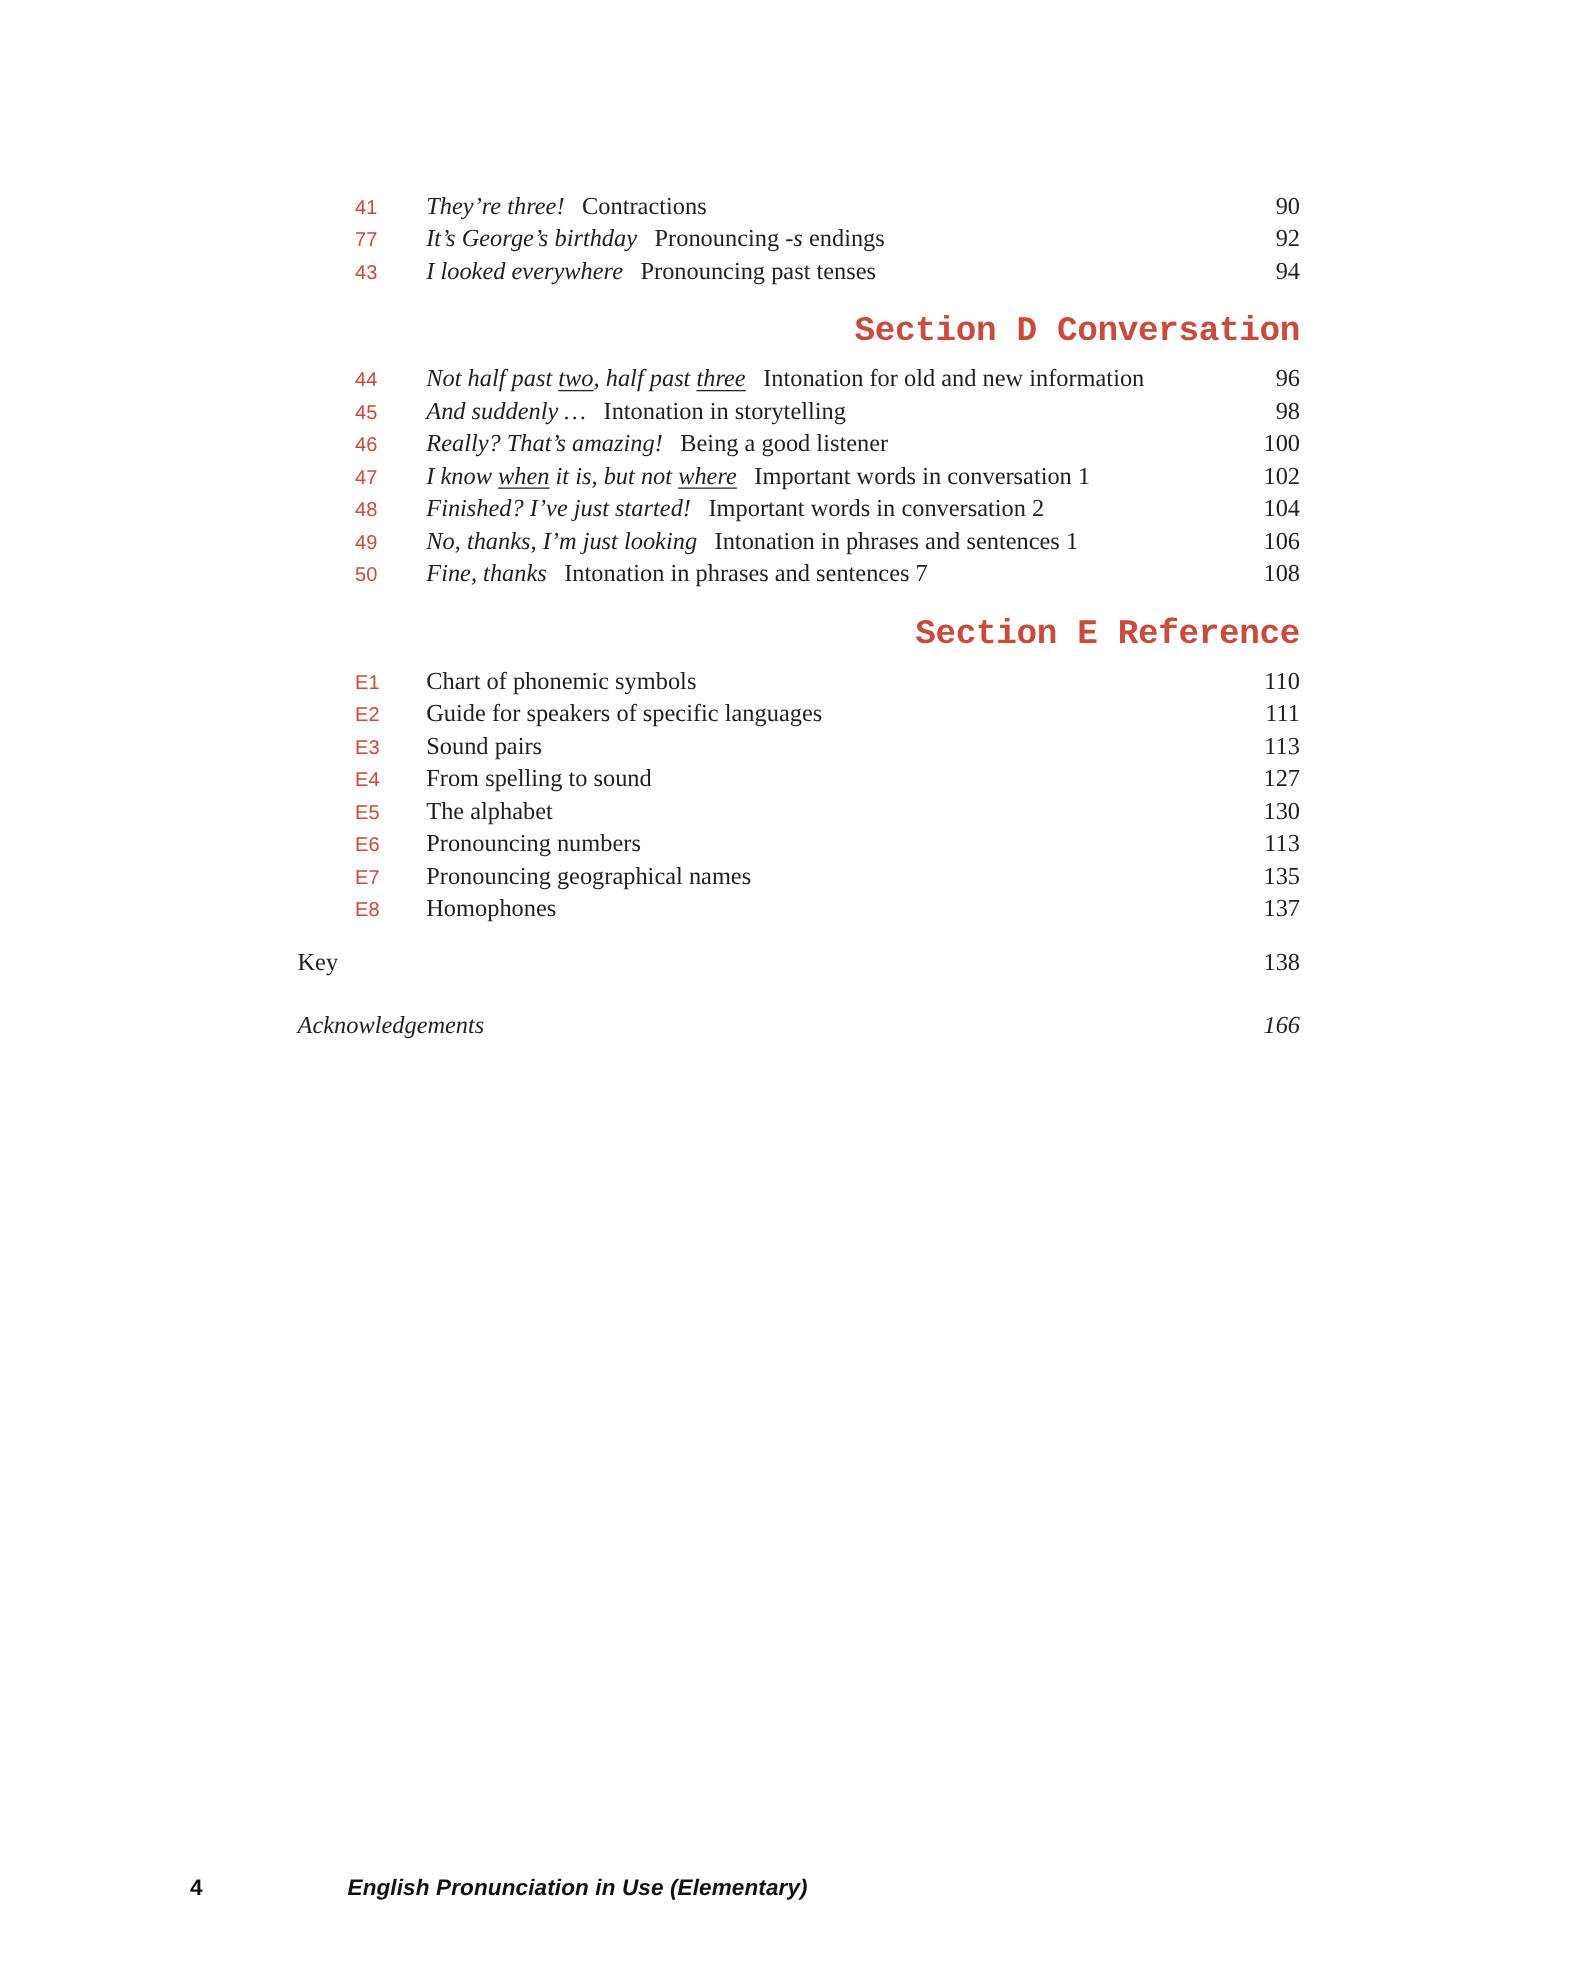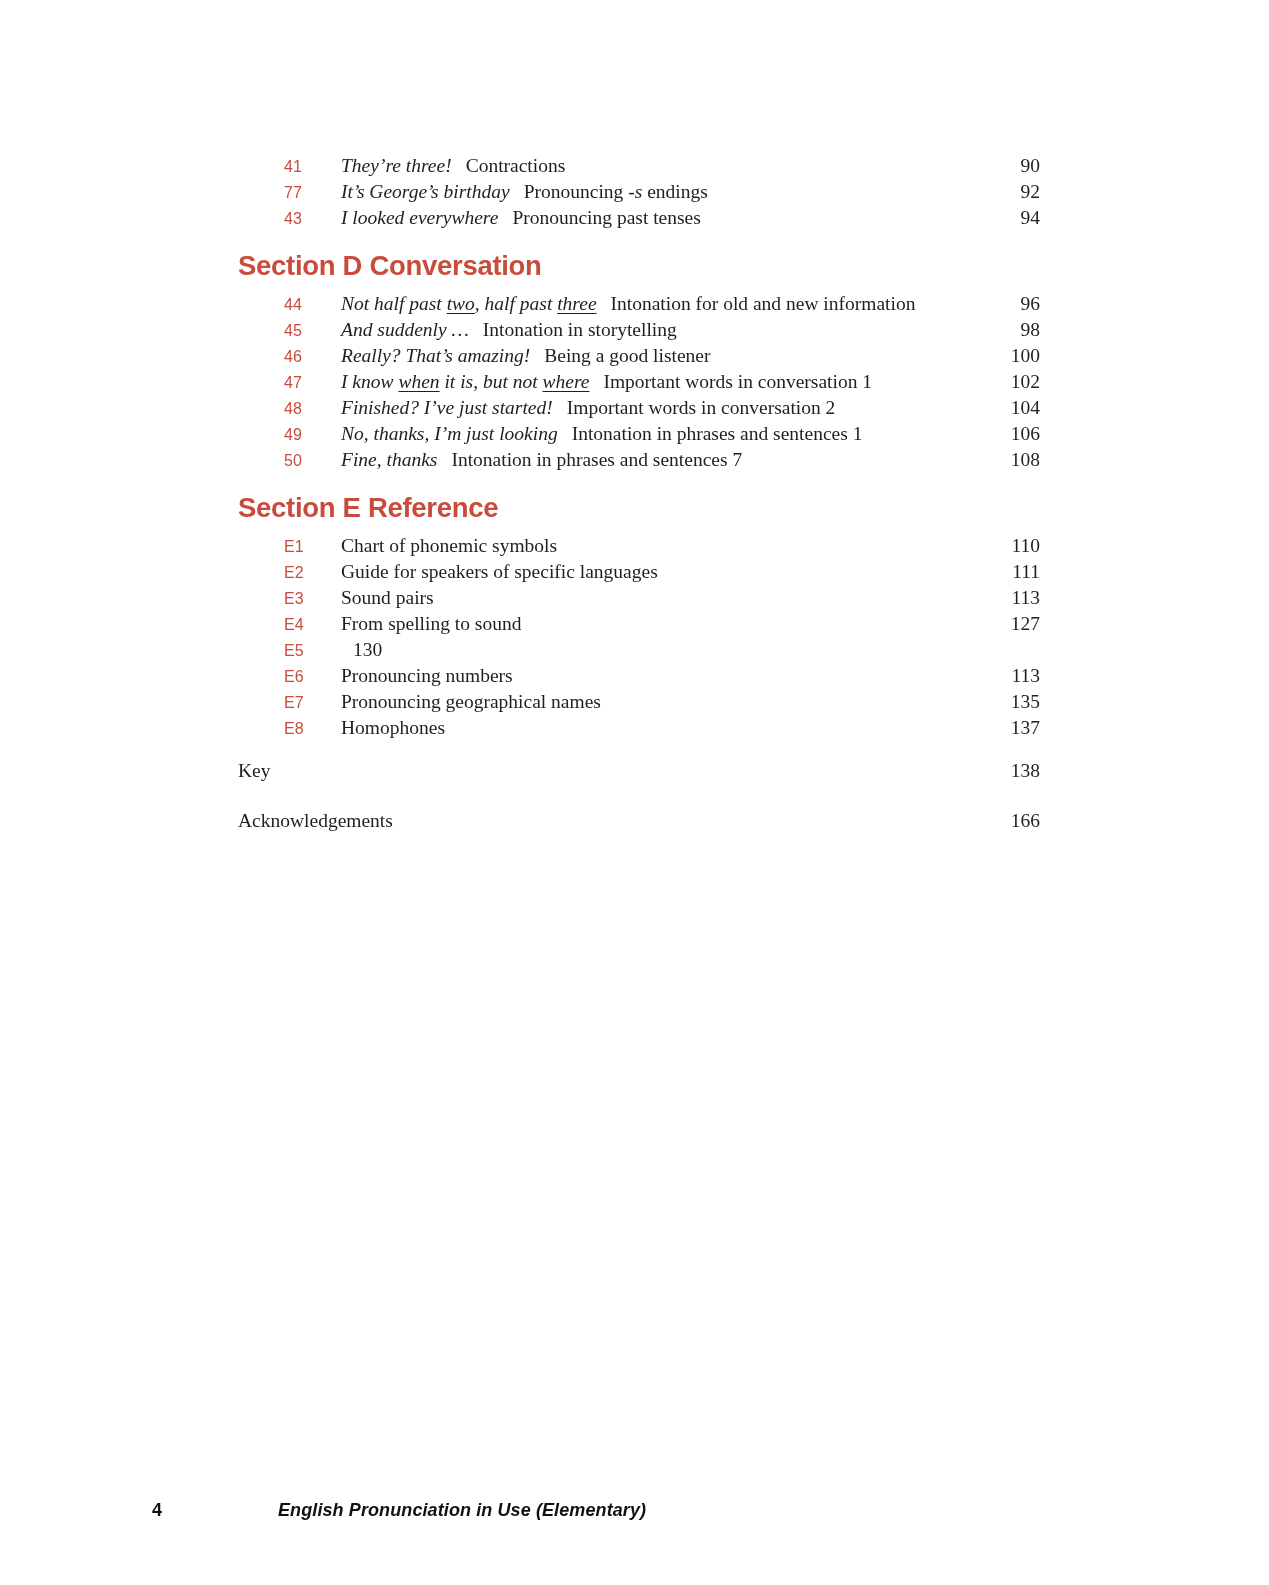--- a/index.html
+++ b/index.html
@@ -48,30 +48,31 @@
     text-decoration: underline;
     text-underline-offset: 3px;
     text-decoration-thickness: 1.2px;
   }
   .unit-page {
     margin-left: 12px;
     flex: 0 0 auto;
     text-align: right;
   }
   .section-heading {
-    font-family: Liberation Sans, sans-serif;
+    font-family: Liberation Mono, monospace;
     font-weight: 700;
     font-size: 27.5px;
     line-height: 34px;
     color: var(--accent);
     letter-spacing: -0.3px;
     margin: 18px 0 8px 0;
+    text-align: right;
   }
   .extras { margin-top: 17px; }
-  .extra-row + .extra-row { margin-top: 25px; }
+  .extra-row + .extra-row { margin-top: 25px; font-style: italic; }
   .footer {
     position: absolute;
     left: 152px;
     top: 1500px;
     width: 900px;
     height: 30px;
     font-family: "Liberation Sans", sans-serif;
     font-size: 18px;
     color: #111;
   }
@@ -163,20 +164,21 @@
         <span class="row-body"><span class="unit-title"><span>Sound pairs</span></span></span>
         <span class="unit-page">113</span>
       </div>
       <div class="toc-row">
         <span class="unit-num">E4</span>
         <span class="row-body"><span class="unit-title"><span>From spelling to sound</span></span></span>
         <span class="unit-page">127</span>
       </div>
       <div class="toc-row">
         <span class="unit-num">E5</span>
+        <span class="row-body"><span class="unit-title"><span>The alphabet</span></span></span>
         <span class="unit-page">130</span>
       </div>
       <div class="toc-row">
         <span class="unit-num">E6</span>
         <span class="row-body"><span class="unit-title"><span>Pronouncing numbers</span></span></span>
         <span class="unit-page">113</span>
       </div>
       <div class="toc-row">
         <span class="unit-num">E7</span>
         <span class="row-body"><span class="unit-title"><span>Pronouncing geographical names</span></span></span>

